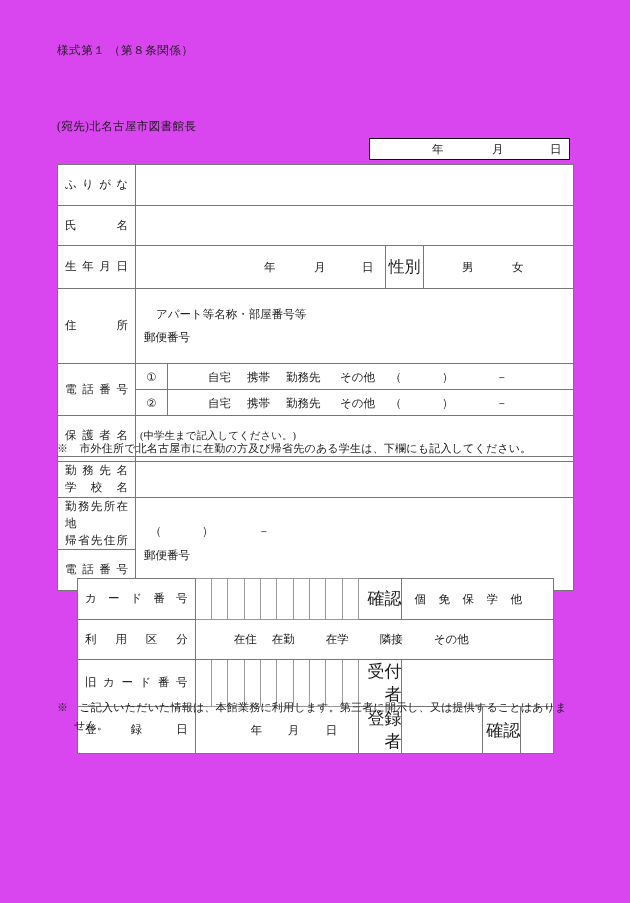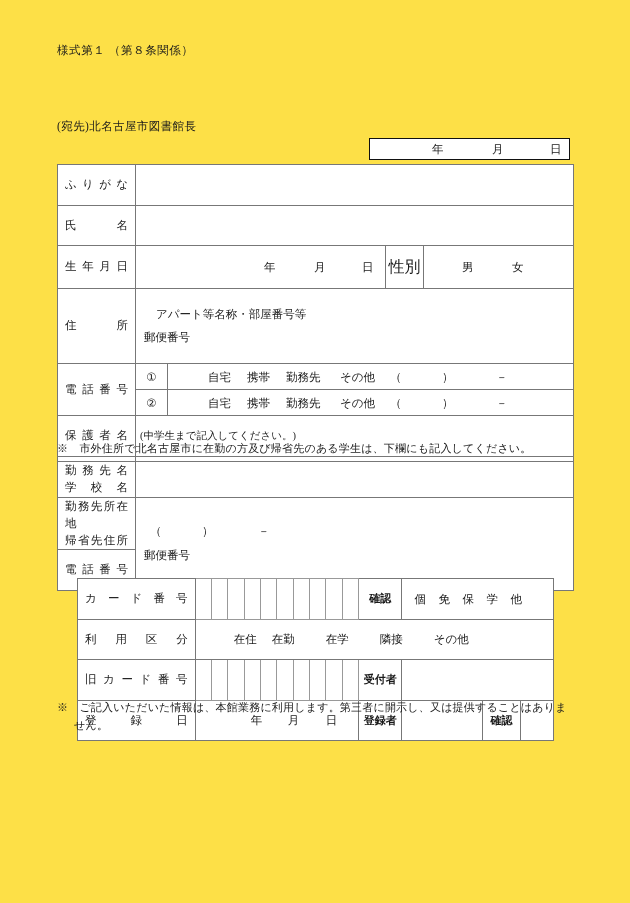--- a/index.html
+++ b/index.html
@@ -13,21 +13,21 @@
     position: relative;
     font-family: "Liberation Serif", "DejaVu Serif", serif;
     color: #1a1a1a;
     overflow: hidden;
   }
   .page {
     position: absolute;
     left: 0; top: 0;
     width: 630px;
     height: 903px;
-    background: #fde047;
+    background: #d946ef;
   }
 
   
   .t { position: absolute; white-space: nowrap; }
   .form-no { left: 57px; top: 43px; font-size: 11.5px; letter-spacing: .6px; }
   .doc-title { left: 228px; top: 84px; font-size: 11.5px; letter-spacing: .9px; }
   .addressee { left: 57px; top: 119px; font-size: 11.5px; letter-spacing: .4px; }
   .instruction { left: 60px; top: 140px; font-size: 11.5px; letter-spacing: .4px; }
   .note-mid { left: 57px; top: 441px; font-size: 11px; letter-spacing: .2px; }
   .note-foot { left: 57px; top: 700px; font-size: 11px; letter-spacing: .2px; }
@@ -118,21 +118,21 @@
   .addr-inner .ap { position: absolute; left: 20px; bottom: 4px; font-size: 11.5px; }
 
   .guard-note { padding-left: 4px; font-size: 10.5px; }
 
   
   .digit { border: 0.8px solid #999; }
 
   .opt-row { position: relative; height: 100%; }
   .opt-row span { position: absolute; top: 50%; transform: translateY(-50%); font-size: 11.5px; }
 
-  .small-lbl { font-size: 11px; text-align: center; font-weight: bold; }
+  .small-lbl { font-size: 17px; text-align: right; }
 </style>
 </head>
 <body>
 
 <div class="page">
 
   <div class="t form-no">様式第１ （第８条関係）</div>
   <div class="t addressee">(宛先)北名古屋市図書館長</div>
 
   <div class="date-box">

